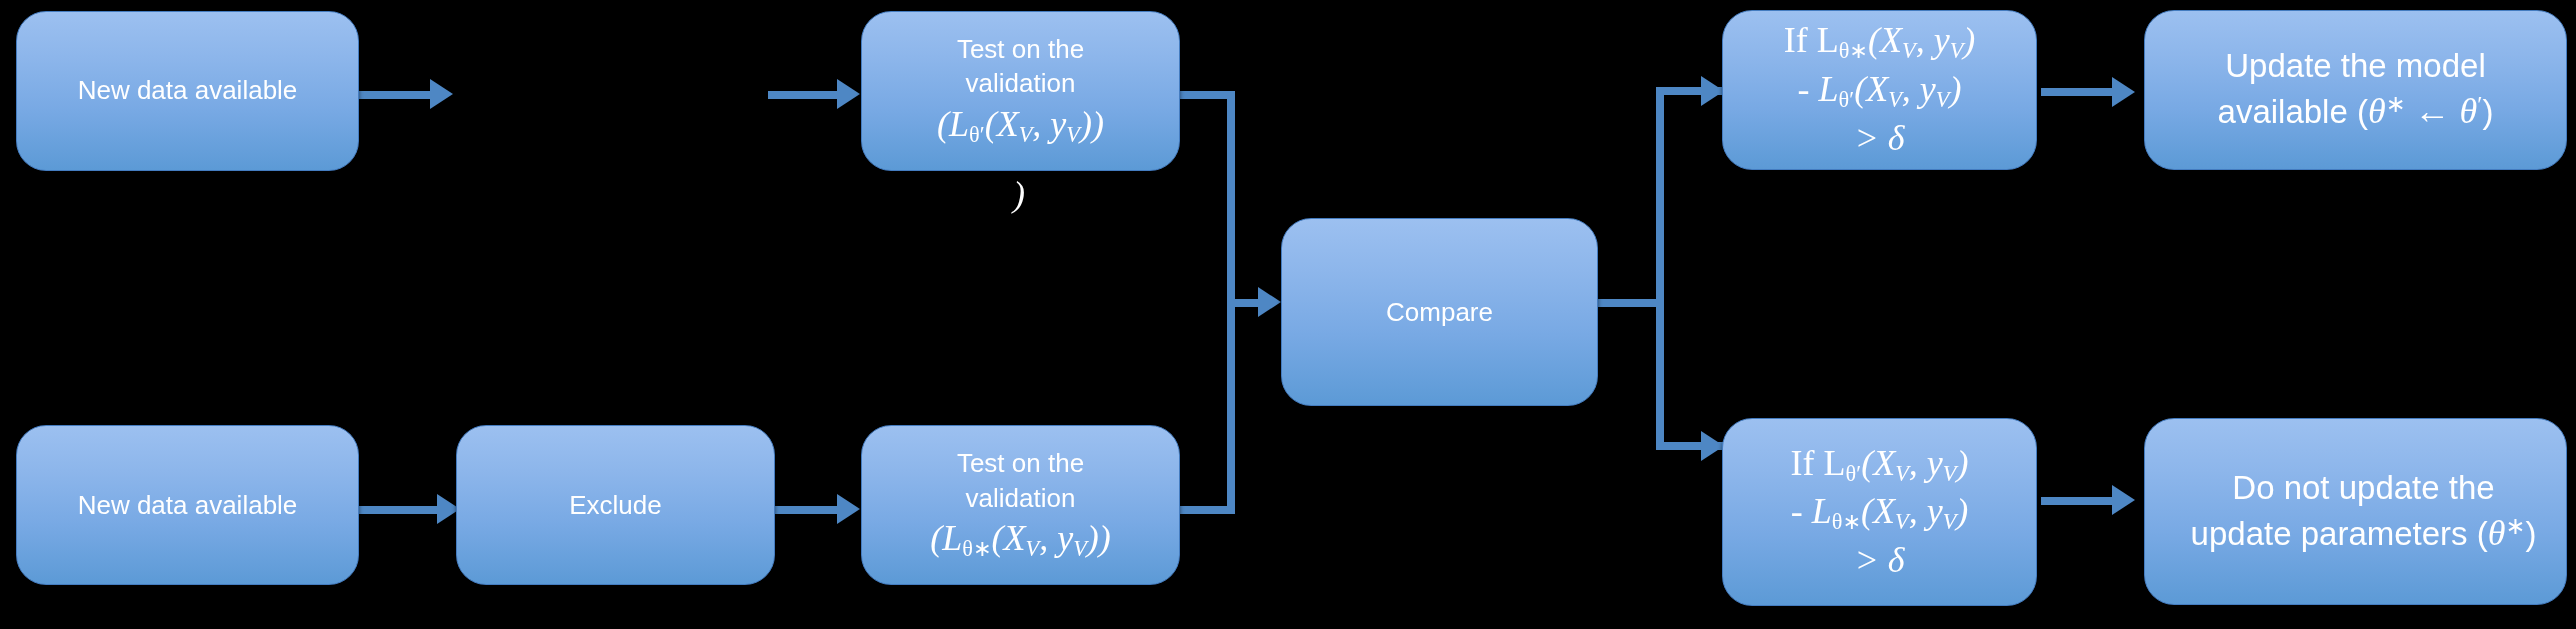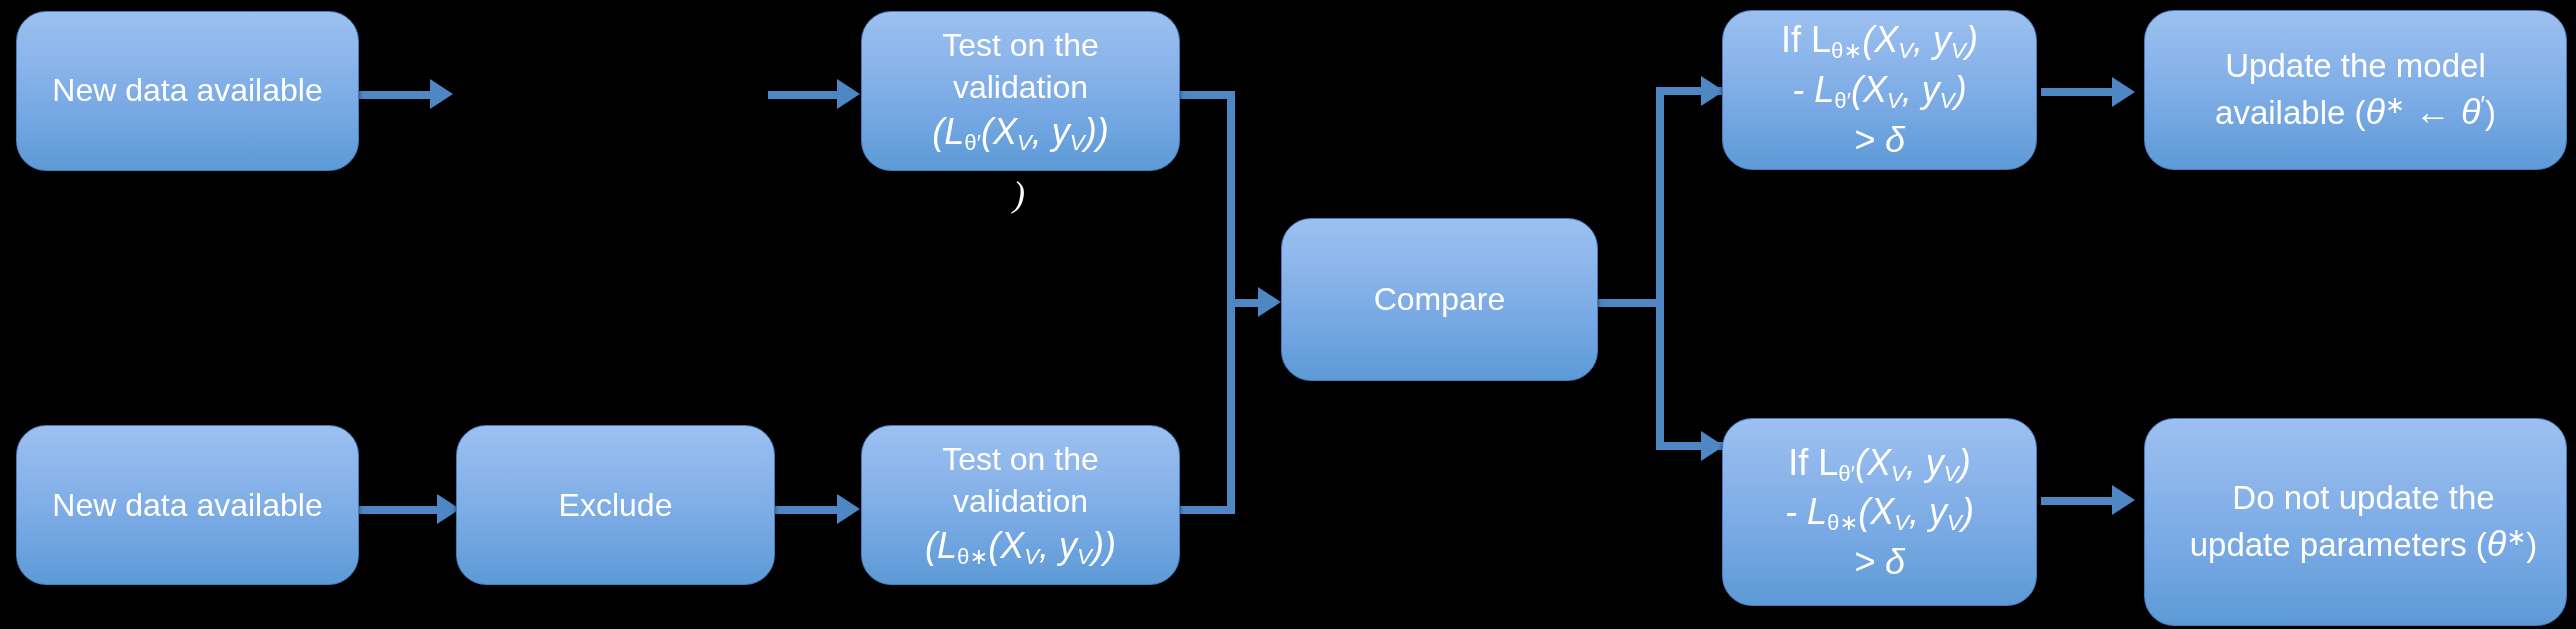--- a/index.html
+++ b/index.html
@@ -28,26 +28,26 @@
     color: #FFFFFF;
     line-height: 1.32;
     overflow: visible;
   }
   .node .txt {
     display: block;
     width: 100%;
     padding: 0 10.6px;
     box-sizing: border-box;
   }
-  .lbl  { font-size: 32px; font-family: "Liberation Sans", sans-serif; }
+  .lbl  { font-size: 26px; font-family: "Liberation Sans", sans-serif; }
   .lbl-sm { font-size: 33px; font-family: "Liberation Sans", sans-serif; }
 
   
   .math {
-    font-family: Liberation Sans, sans-serif;
+    font-family: Liberation Serif, serif;
     font-style: italic;
     font-size: 36px;
     white-space: nowrap;
   }
   .mathup { font-style: normal; }
   .sub {
     font-size: 0.62em;
     vertical-align: -0.28em;
     font-style: italic;
   }
@@ -130,21 +130,21 @@
   <div class="node" style="left:861px; top:10.6px; width:319px; height:160px;">
     <span class="txt">
       <span class="lbl">Test on the</span><br>
       <span class="lbl">validation</span><br>
       <span class="math"><span>(L</span><span class="sub prime">θ′</span><span>(X</span><span class="sub">V</span><span>, y</span><span class="sub">V</span><span>))</span></span>
     </span>
   </div>
 
   <div class="orphan" style="left:1013px; top:173px;">)</div>
 
-  <div class="node" style="left:1281px; top:218px; width:317px; height:163px;">
+  <div class="node" style="left:1281px; top:218px; width:317px; height:188px;">
     <span class="txt lbl">Compare</span>
   </div>
 
   <div class="node" style="left:1722px; top:9.7px; width:315px; height:160px;">
     <span class="txt">
       <span class="math"><span class="mathup">If L</span><span class="sub prime">θ∗</span><span>(X</span><span class="sub">V</span><span>, y</span><span class="sub">V</span><span>)</span></span><br>
       <span class="math"><span>- L</span><span class="sub prime">θ′</span><span>(X</span><span class="sub">V</span><span>, y</span><span class="sub">V</span><span>)</span></span><br>
       <span class="math">&gt; δ</span>
     </span>
   </div>
@@ -173,21 +173,21 @@
   </div>
 
   <div class="node" style="left:1722px; top:418px; width:315px; height:188px;">
     <span class="txt">
       <span class="math"><span class="mathup">If L</span><span class="sub prime">θ′</span><span>(X</span><span class="sub">V</span><span>, y</span><span class="sub">V</span><span>)</span></span><br>
       <span class="math"><span>- L</span><span class="sub prime">θ∗</span><span>(X</span><span class="sub">V</span><span>, y</span><span class="sub">V</span><span>)</span></span><br>
       <span class="math">&gt; δ</span>
     </span>
   </div>
 
-  <div class="node" style="left:2144px; top:418px; width:423px; height:208px;padding-left:16px;">
+  <div class="node" style="left:2144px; top:418px; width:423px; height:187px;padding-left:16px;">
     <span class="txt">
       <span class="lbl-sm">Do not update the</span><br>
       <span class="lbl-sm"><span>update parameters (</span><span class="math"><span>θ</span><span class="sup">∗</span></span><span>)</span></span>
     </span>
   </div>
 
 </div>
 
 
 </body></html>

